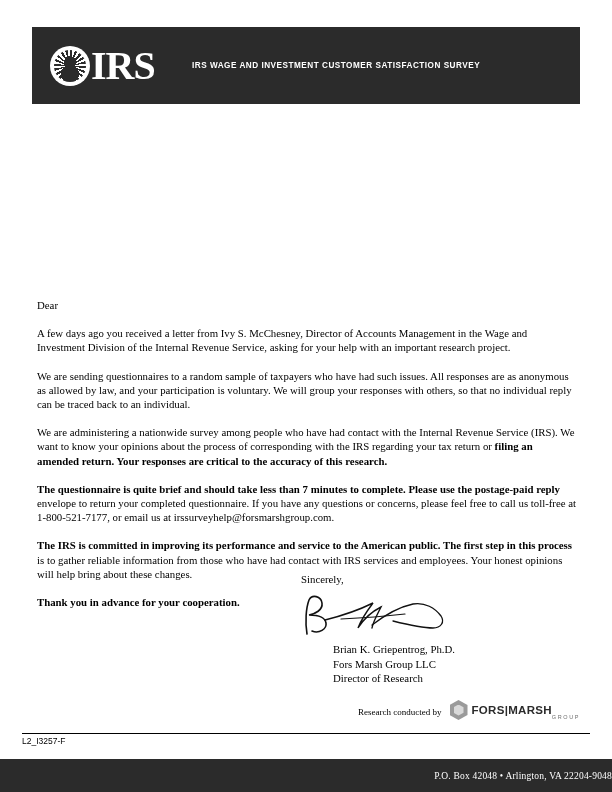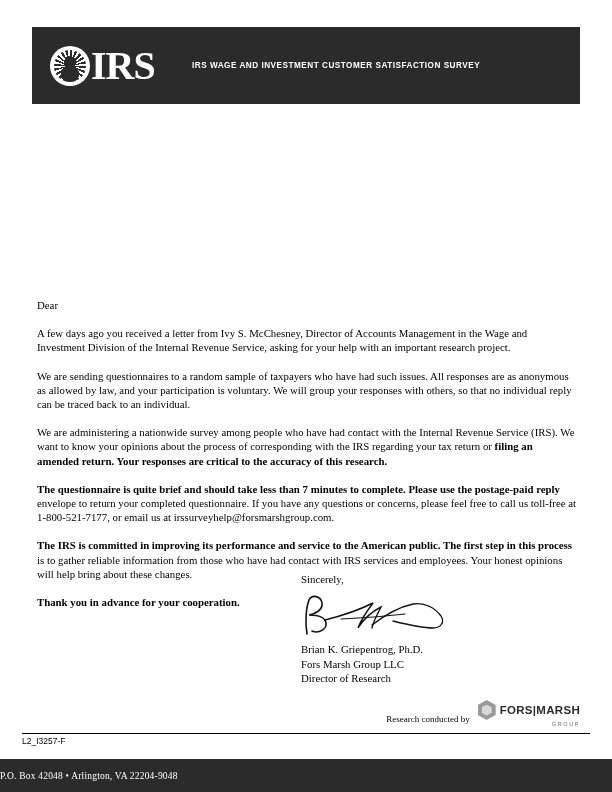--- a/index.html
+++ b/index.html
@@ -97,39 +97,38 @@
     font-size: 10.8px;
     line-height: 14.2px;
   }
   .sig-scribble {
     width: 150px;
     height: 44px;
     margin: 8px 0 4px 0;
     position: relative;
   }
   .sig-scribble svg { display: block; }
-  .sig-names div { line-height: 14.5px; }
+  .sig-names div { line-height: 14.5px; margin-left: 32px; }
 
   
   .research-by {
     position: absolute;
     right: 32px;
     top: 700px;
     display: flex;
     align-items: flex-end;
     gap: 8px;
   }
   .research-label {
     font-size: 9px;
     font-family: "Liberation Serif", serif;
     padding-bottom: 3px;
   }
   .fm-logo {
     display: flex;
-    flex-direction: column;
     align-items: flex-start;
   }
   .fm-top {
     display: flex;
     align-items: center;
     gap: 4px;
   }
   .fm-hex {
     width: 18px;
     height: 20px;
@@ -180,21 +179,21 @@
   .footer-band {
     position: absolute;
     left: 0;
     bottom: 0;
     width: 612px;
     height: 33px;
     background: #2b2b2b;
     color: #ffffff;
     display: flex;
     align-items: center;
-    justify-content: flex-start;
+    justify-content: flex-end;
     font-family: "Liberation Serif", serif;
     font-size: 9.5px;
     letter-spacing: 0.2px;
   }
 </style>
 </head>
 <body>
 
 <div class="header-band">
   <div class="irs-logo-wrap">

